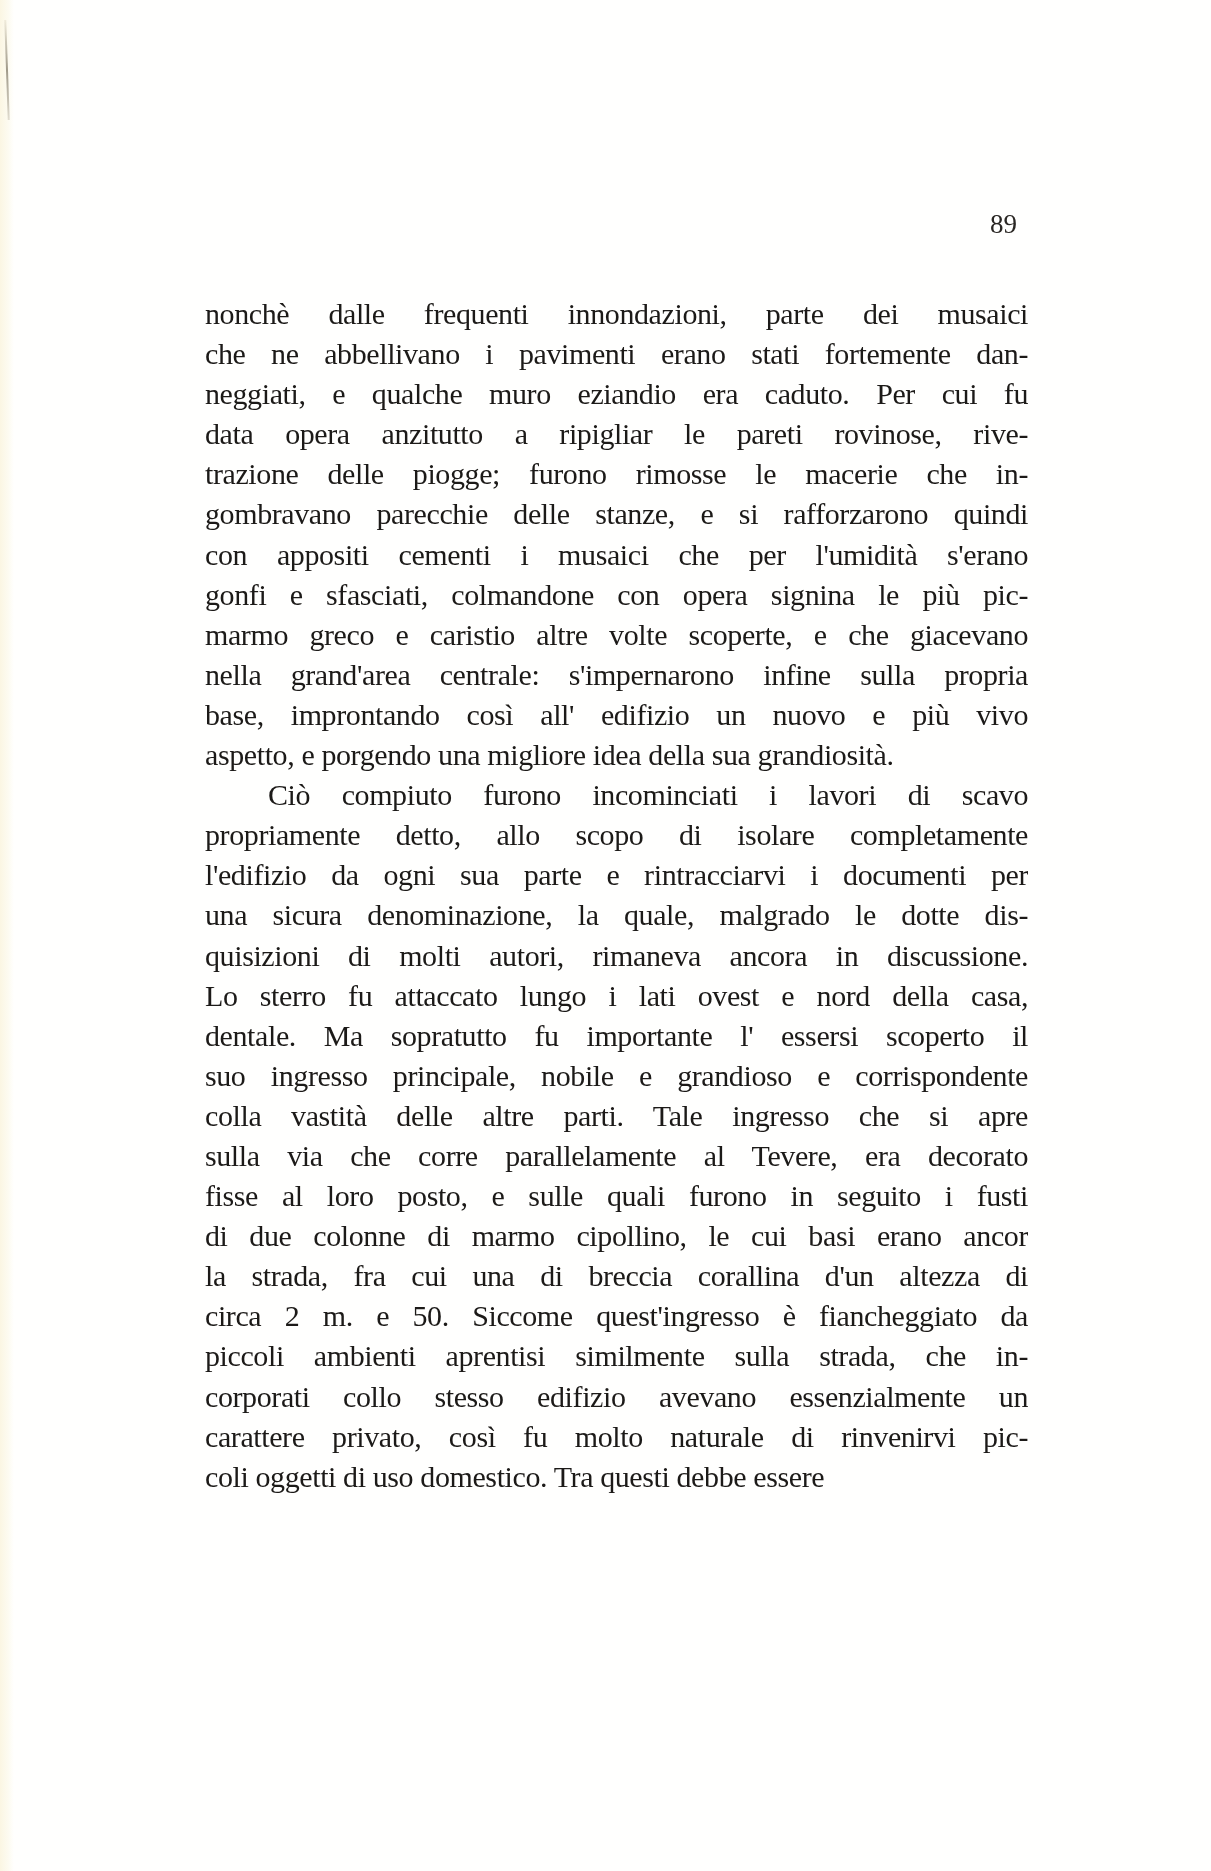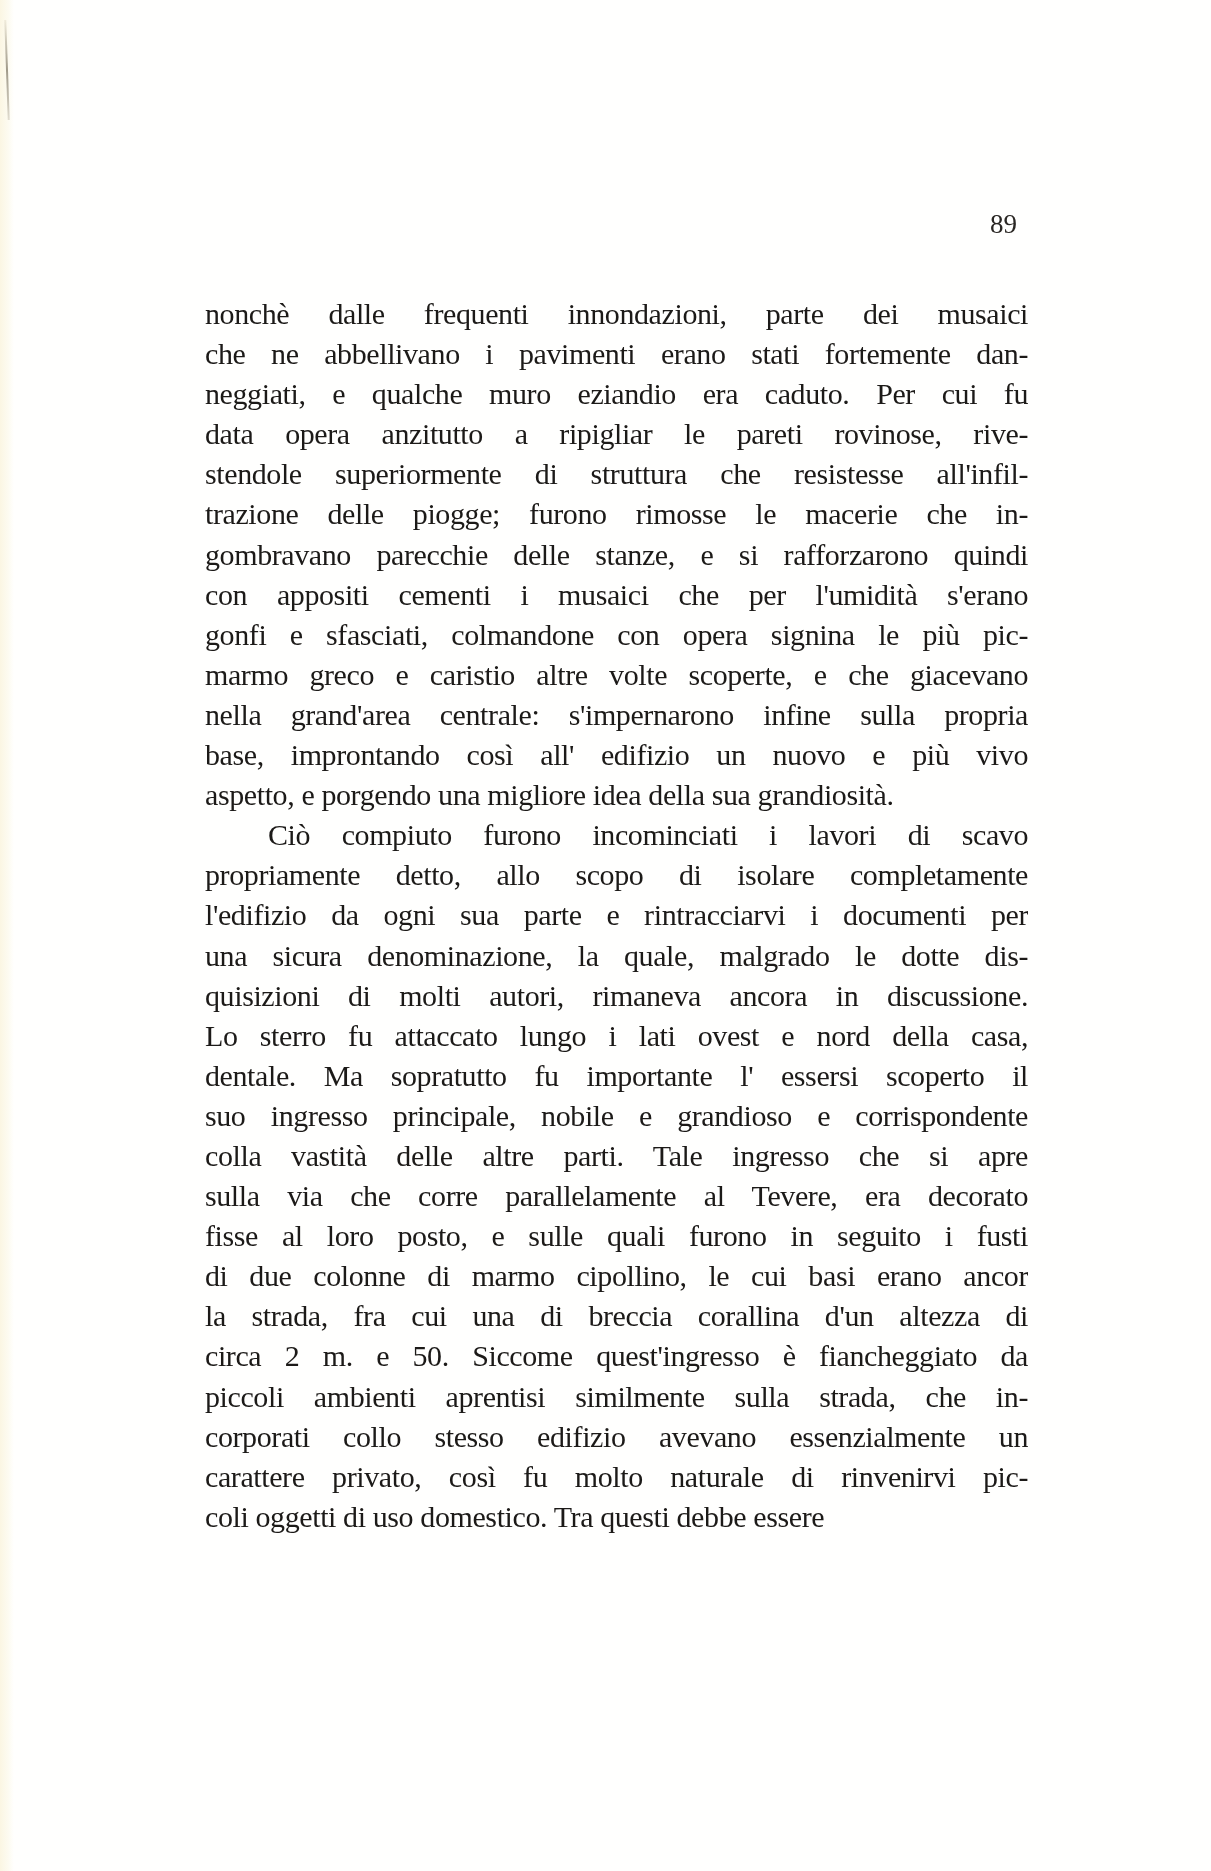--- a/index.html
+++ b/index.html
@@ -78,21 +78,20 @@
 
 <div class="page-number">89</div>
 
 <div class="text-block">
 
   <div class="paragraph">
     <span class="line">nonchè dalle frequenti innondazioni, parte dei musaici</span>
     <span class="line">che ne abbellivano i pavimenti erano stati fortemente dan-</span>
     <span class="line">neggiati, e qualche muro eziandio era caduto. Per cui fu</span>
     <span class="line">data opera anzitutto a ripigliar le pareti rovinose, rive-</span>
-    <span class="line">stendole superiormente di struttura che resistesse all'infil-</span>
     <span class="line">trazione delle piogge; furono rimosse le macerie che in-</span>
     <span class="line">gombravano parecchie delle stanze, e si rafforzarono quindi</span>
     <span class="line">con appositi cementi i musaici che per l'umidità s'erano</span>
     <span class="line">gonfi e sfasciati, colmandone con opera signina le più pic-</span>
     <span class="line">marmo greco e caristio altre volte scoperte, e che giacevano</span>
     <span class="line">nella grand'area centrale: s'impernarono infine sulla propria</span>
     <span class="line">base, improntando così all' edifizio un nuovo e più vivo</span>
     <span class="line last">aspetto, e porgendo una migliore idea della sua grandiosità.</span>
   </div>
 

